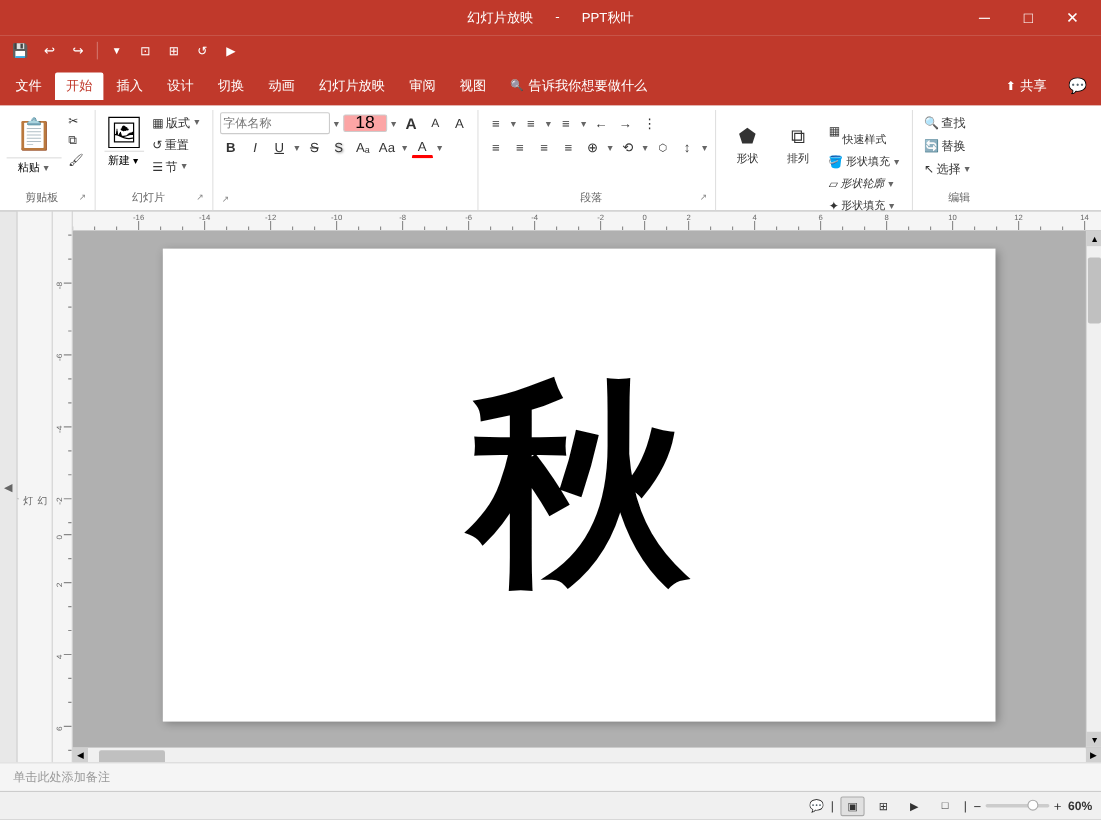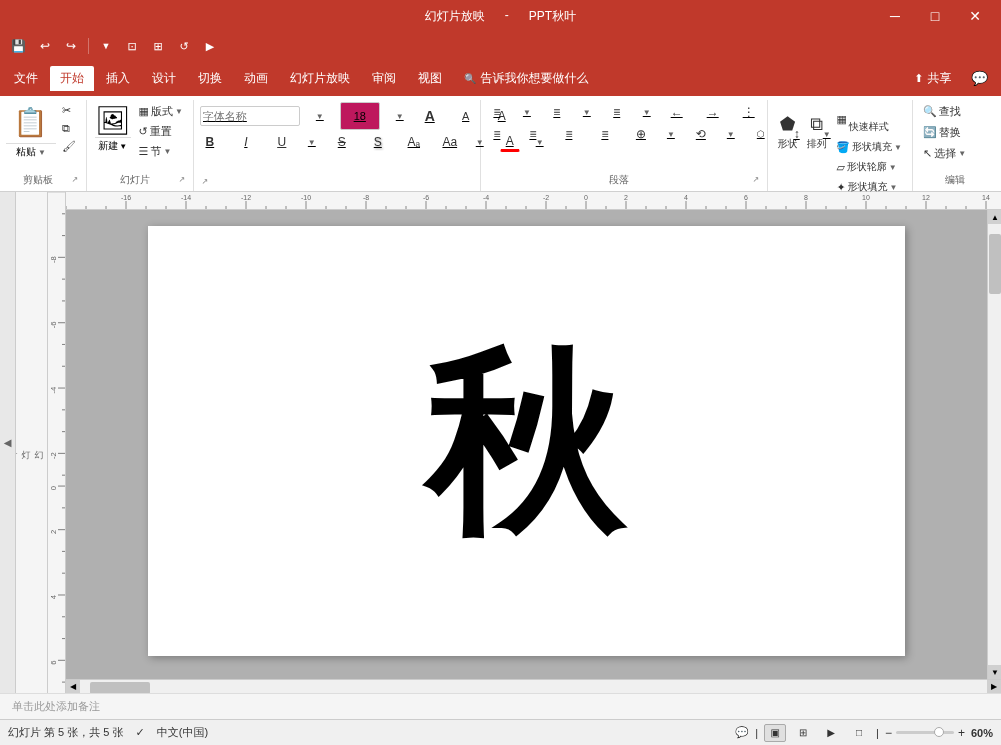--- a/index.html
+++ b/index.html
@@ -180,41 +180,40 @@
 
     
     .font-toolbar {
       display: flex;
       flex-direction: column;
       gap: 2px;
     }
     .font-row {
       display: flex;
       align-items: center;
-      gap: 16px;
-      text-decoration: underline;
+      gap: 2px;
     }
     .font-select {
       width: 100px;
       height: 20px;
       border: 1px solid #ccc;
       border-radius: 2px;
       font-size: 11px;
       padding: 0 2px;
       background: white;
       cursor: pointer;
     }
     .size-select {
       width: 40px;
-      height: 28px;
+      height: 16px;
       border: 1px solid #ccc;
       border-radius: 2px;
-      font-size: 11px;
+      font-size: 16px;
       padding: 0 2px;
-      background: #be185d;
+      background: #fca5a5;
       cursor: pointer;
       text-align: center;
     }
     .format-btn {
       width: 20px; height: 20px;
       display: flex; align-items: center; justify-content: center;
       border: 1px solid transparent;
       border-radius: 2px;
       cursor: pointer;
       font-size: 12px;
@@ -637,21 +636,21 @@
           <span>▦</span>
           <span style="font-size:10px;margin-top:16px;">快速样式</span>
         </div>
         <div class="btn-small">
           <span>🪣</span>
           <span style="font-size:10px;">形状填充</span>
           <span class="dd-arrow">▼</span>
         </div>
         <div class="btn-small">
           <span>▱</span>
-          <span style="font-size:10px;">形状轮廓</span>
+          <span style="font-size:10px;font-style:italic;">形状轮廓</span>
           <span class="dd-arrow">▼</span>
         </div>
         <div class="btn-small">
           <span>✦</span>
           <span style="font-size:10px;">形状填充</span>
           <span class="dd-arrow">▼</span>
         </div>
       </div>
     </div>
     <div class="ribbon-group-label">
@@ -836,25 +835,20 @@
 
   </div>
 
 </div>
 
 <div id="notes-bar">
   <span style="color:#999;font-size:11px;">单击此处添加备注</span>
 </div>
 
 <div id="status-bar">
-  <div class="status-left">
-    <span>幻灯片 第 5 张，共 5 张</span>
-    <span>✓</span>
-    <span>中文(中国)</span>
-  </div>
   <div class="status-right">
     <span>💬</span>
     <span>|</span>
     <div class="view-btn active">▣</div>
     <div class="view-btn">⊞</div>
     <div class="view-btn">▶</div>
     <div class="view-btn">□</div>
     <span>|</span>
     <div class="zoom-slider">
       <span style="cursor:pointer;font-size:12px;">−</span>

